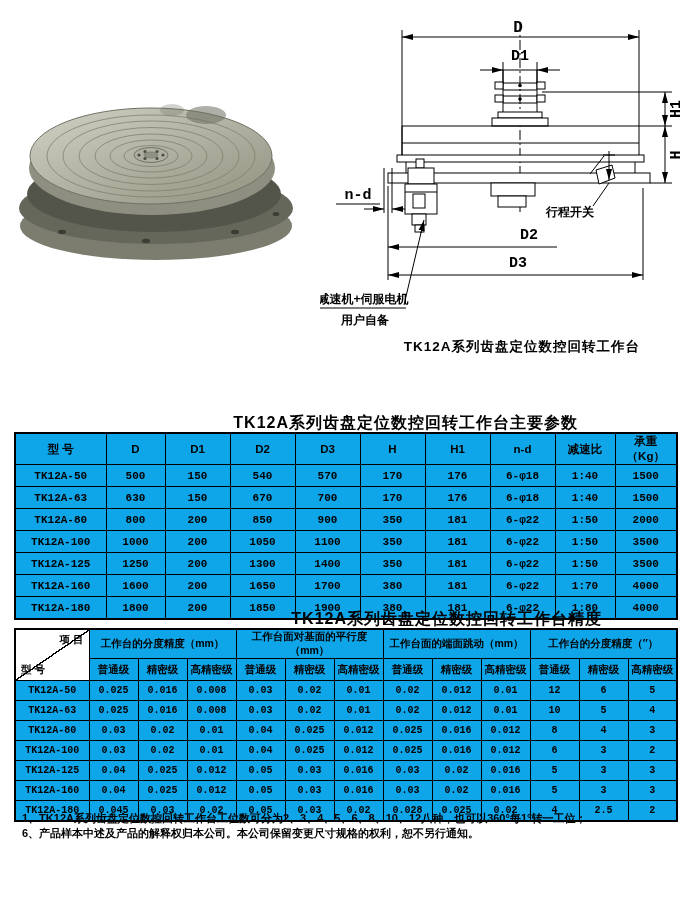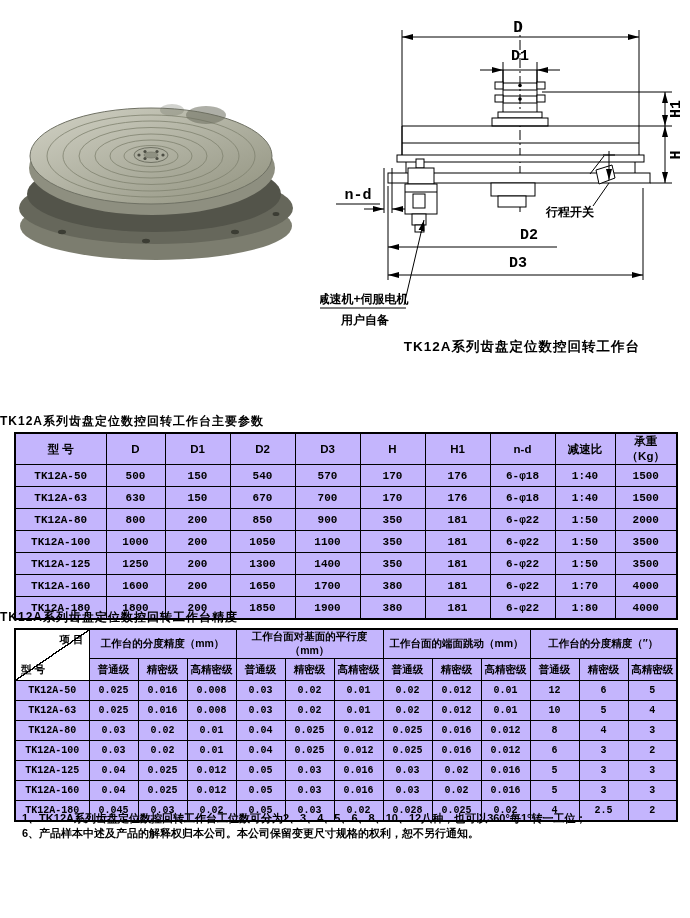--- a/index.html
+++ b/index.html
@@ -11,27 +11,27 @@
 
   
   .diagram{position:absolute;left:320px;top:8px;width:370px;height:352px;}
   .diagram text{fill:#000;font-weight:bold;}
   .dimtxt{font-family:"Liberation Mono","DejaVu Sans Mono",monospace;font-size:16px;}
   .dimtxt2{font-family:"Liberation Mono","DejaVu Sans Mono",monospace;font-size:15px;}
   .cjk{font-family:"Liberation Sans",sans-serif;font-size:12px;}
   .cap{font-family:"Liberation Sans",sans-serif;font-size:13.5px;letter-spacing:1px;}
 
   
-  .tbl-title{position:absolute;left:0;width:578px;text-align:left;
-             font-size:12px;font-weight:bold;letter-spacing:1px;}
+  .tbl-title{position:absolute;left:0;width:578px;text-align:right;
+             font-size:16px;font-weight:bold;letter-spacing:1px;}
   #t1-title{top:413px;}
-  #t2-title{top:609px;}
+  #t2-title{top:609px;padding-left:24px;}
 
   table.spec{position:absolute;border-collapse:collapse;table-layout:fixed;
-             border:2px solid #000;background:#c4b5fd;}
+             border:2px solid #000;background:#0ea5e9;}
   table.spec th,table.spec td{border:1px solid #000;text-align:center;vertical-align:middle;
              padding:0;font-weight:bold;overflow:hidden;}
   table.spec th{font-family:"Liberation Sans",sans-serif;}
   table.spec td{font-family:"Liberation Mono","DejaVu Sans Mono",monospace;}
 
   #table1{left:14px;top:432px;width:662px;}
   #table1 th{height:21px;font-size:11.5px;}
   #table1 td{height:21px;font-size:11px;}
 
   #table2{left:14px;top:628px;width:662px;}

